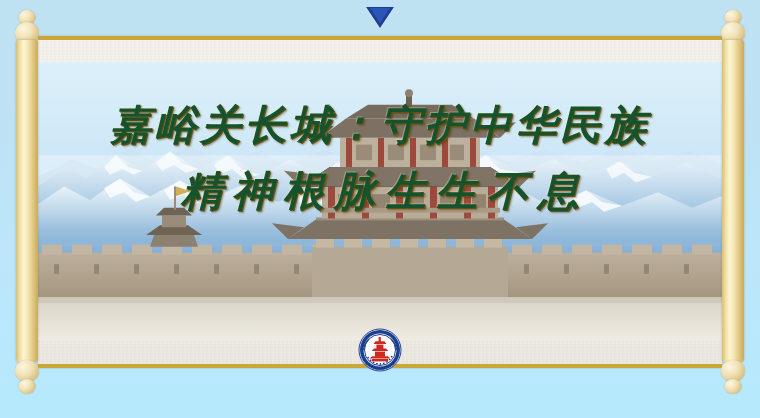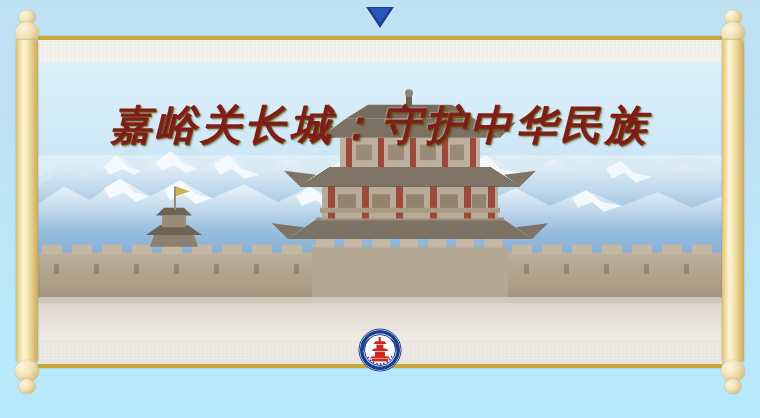--- a/index.html
+++ b/index.html
@@ -120,21 +120,21 @@
     pointer-events: none;
     z-index: 6;
   }
   .title-line {
     font-family: "DejaVu Sans", "Liberation Sans", sans-serif;
     font-size: 41px;
     line-height: 66px;
     letter-spacing: 4px;
     font-weight: 700;
     font-style: italic;
-    color: #7f1d1d;
+    color: #14532d;
     text-shadow:
        1px 1px 0 #6d5108,
        2px 2px 2px rgba(70,50,5,.45),
       -1px -1px 0 rgba(255,238,180,.30);
     white-space: nowrap;
   }
   .title-line.second {
     letter-spacing: 10px;
     padding-left: 10px;
   }
@@ -403,20 +403,21 @@
             <path d="M138,128 L152,133 L138,138 Z" fill="#c8a23a" opacity="0.85"></path>
           </g>
 
           <rect x="0" y="242" width="684" height="44" fill="url(#groundG)"></rect>
           <rect x="0" y="242" width="684" height="6" fill="#c9c2b3" opacity="0.6"></rect>
         </svg>
       </div>
 
       <div id="title-block" data-interactable="false">
         <div class="title-line first" data-interactable="false">嘉峪关长城：守护中华民族</div>
+        <div class="title-line second" data-interactable="false">精神根脉生生不息</div>
       </div>
 
       <div id="emblem" data-interactable="true">
         <svg viewBox="0 0 44 44" aria-hidden="true">
           <circle cx="22" cy="22" r="21" fill="#ffffff" stroke="#1b3f8f" stroke-width="1"></circle>
           <circle cx="22" cy="22" r="20" fill="#1b3f8f"></circle>
           <circle cx="22" cy="22" r="16.5" fill="#ffffff"></circle>
           <circle cx="22" cy="22" r="15.5" fill="none" stroke="#1b3f8f" stroke-width="1"></circle>
 
           <g fill="#d0281e">

